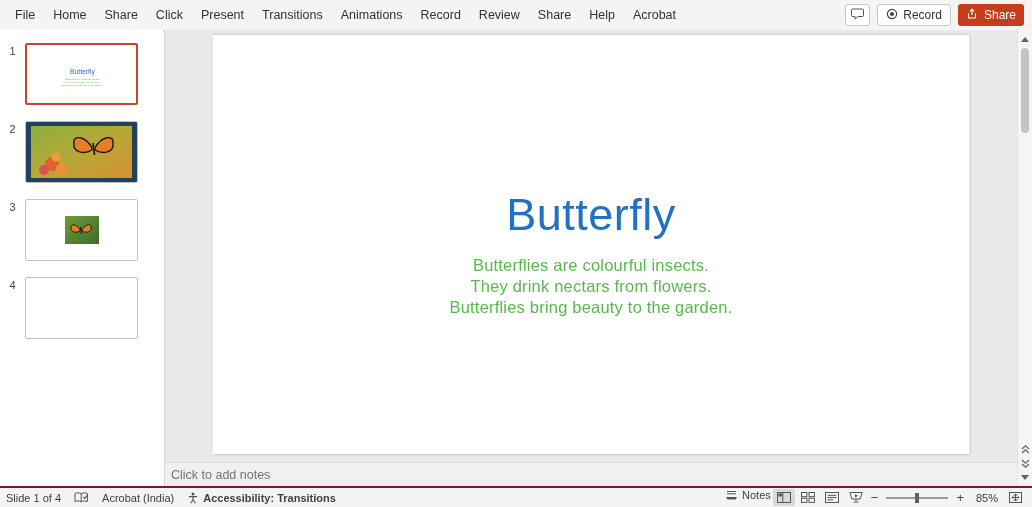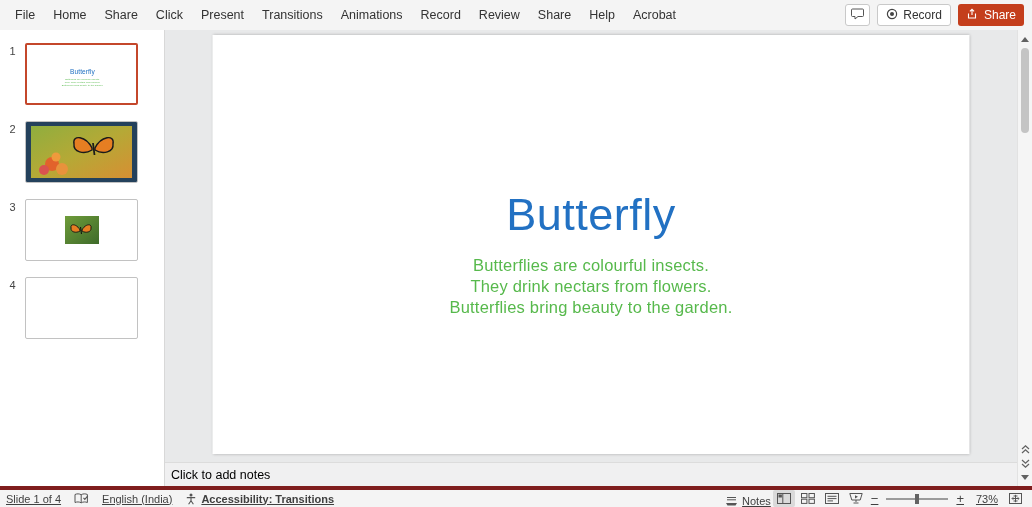--- a/index.html
+++ b/index.html
@@ -28,32 +28,32 @@
   .mini-wrap { position:absolute; left:0; top:0; width:111px; height:60px; overflow:hidden; }
   .mini-slide { width:757px; height:419px; background:#fff; transform:scale(0.1466); transform-origin:0 0; position:relative; }
   .photo-fill { display:block; width:100%; height:100%; }
 
   
   .editor { flex:1; display:flex; flex-direction:column; min-width:0; }
   .canvas { flex:1; position:relative; }
   .slide { position:absolute; left:50%; transform:translateX(-50%); top:5px; width:757px; height:419px; background:#fff; box-shadow:0 0 3px rgba(0,0,0,.28); }
   .slide-title { position:absolute; top:158px; left:0; width:100%; text-align:center; font-size:45px; line-height:44px; color:var(--title-color,#2271c3); letter-spacing:.5px; }
   .slide-body { position:absolute; top:220px; left:0; width:100%; text-align:center; font-size:16.5px; line-height:20.8px; color:var(--body-color,#57b94c); letter-spacing:.2px; }
-  .notes-bar { flex:0 0 24px; background:#f0f0f1; border-top:1px solid #dcdcdc; display:flex; align-items:center; padding-left:6px; font-size:12.5px; color:#000000; }
+  .notes-bar { flex:0 0 24px; background:#f0f0f1; border-top:1px solid #dcdcdc; display:flex; align-items:center; padding-left:6px; font-size:12.5px; color:#737373; }
 
   
   .scrollbar { flex:0 0 14px; background:#f5f5f5; border-left:1px solid #e2e2e2; display:flex; flex-direction:column; align-items:center; padding:2px 0; }
   .sb-btn { width:14px; height:14px; display:flex; align-items:center; justify-content:center; }
   .sb-thumb { width:8px; height:85px; background:#c4c4c4; border-radius:4px; margin-top:2px; }
   .sb-spacer { flex:1; }
 
   
-  .statusbar { flex:0 0 21px; background:#f4f4f4; border-top:4px solid #7f1d1d; display:flex; align-items:center; justify-content:space-between; font-size:11px; color:#3f3f3f; padding:0 6px;text-decoration:underline; }
+  .statusbar { flex:0 0 21px; background:#f4f4f4; border-top:2px solid #7f1d1d; display:flex; align-items:center; justify-content:space-between; font-size:11px; color:#3f3f3f; padding:0 6px; }
   .status-left { display:flex; align-items:center; gap:13px; }
-  .status-right { display:flex; align-items:flex-end; gap:2px; }
+  .status-right { display:flex; align-items:flex-start; gap:2px; }
   .status-item { display:flex; align-items:center; gap:4px; white-space:nowrap; }
   .accessibility-label { font-weight:bold; }
   .view-btn { width:22px; height:17px; display:flex; align-items:center; justify-content:center; border-radius:2px; }
   .view-btn.active { background:#dadada; }
   .zoom-group { display:flex; align-items:center; gap:6px; }
   .zoom-sign { font-size:13px; color:#444; padding:0 2px; }
   .zoom-track { width:62px; height:2px; background:#9b9b9b; position:relative; }
   .zoom-thumb { position:absolute; left:46%; top:-4px; width:4px; height:10px; background:#636363; }
   .zoom-pct { min-width:26px; text-align:right; }
 </style>
@@ -226,21 +226,21 @@
   <footer class="statusbar">
     <div class="status-left">
       <span class="status-item">Slide 1 of 4</span>
       <span class="status-item">
         <svg width="15" height="12" viewBox="0 0 15 12">
             <path d="M1 1.5 C3 .6 5.2 .6 7.2 1.7 C9.2 .6 11.4 .6 13.4 1.5 L13.4 9.5 C11.4 8.7 9.2 8.7 7.2 9.8 C5.2 8.7 3 8.7 1 9.5 Z" fill="none" stroke="#555" stroke-width="1"></path>
             <line x1="7.2" y1="1.7" x2="7.2" y2="9.8" stroke="#555" stroke-width="1"></line>
             <path d="M9.5 4.8 L10.8 6.3 L13.8 2.8" fill="none" stroke="#555" stroke-width="1.1"></path>
           </svg>
       </span>
-      <span class="status-item">English (India)</span>
+      <span class="status-item">Acrobat (India)</span>
       <span class="status-item">
         <svg width="12" height="12" viewBox="0 0 12 12">
             <circle cx="6" cy="2.1" r="1.5" fill="#555"></circle>
             <path d="M1.8 4.6 L10.2 4.6 M6 4.6 L6 7.8 M6 7.8 L3.6 11.2 M6 7.8 L8.4 11.2" fill="none" stroke="#555" stroke-width="1.1"></path>
           </svg>
         <span class="accessibility-label">Accessibility: Transitions</span>
       </span>
     </div>
     <div class="status-right">
       <span class="status-item">
@@ -280,21 +280,21 @@
             <line x1="7" y1="7" x2="7" y2="9" stroke="#555"></line>
             <line x1="4.5" y1="10" x2="9.5" y2="10" stroke="#555"></line>
           </svg>
       </span>
       <span class="zoom-group">
         <span class="zoom-sign">−</span>
         <span class="zoom-track">
             <span class="zoom-thumb"></span>
           </span>
         <span class="zoom-sign">+</span>
-        <span class="zoom-pct">73%</span>
+        <span class="zoom-pct">85%</span>
         <span class="view-btn">
           <svg width="13" height="11" viewBox="0 0 13 11">
               <rect x="0.5" y="0.5" width="12" height="10" fill="none" stroke="#555"></rect>
               <path d="M4.5 3 L8.5 3 M6.5 1.8 L6.5 9.2 M4.5 8 L8.5 8" fill="none" stroke="#555"></path>
               <path d="M3.2 5.5 L9.8 5.5 M4.2 4.3 L3 5.5 L4.2 6.7 M8.8 4.3 L10 5.5 L8.8 6.7" fill="none" stroke="#555"></path>
             </svg>
         </span>
       </span>
     </div>
   </footer>

